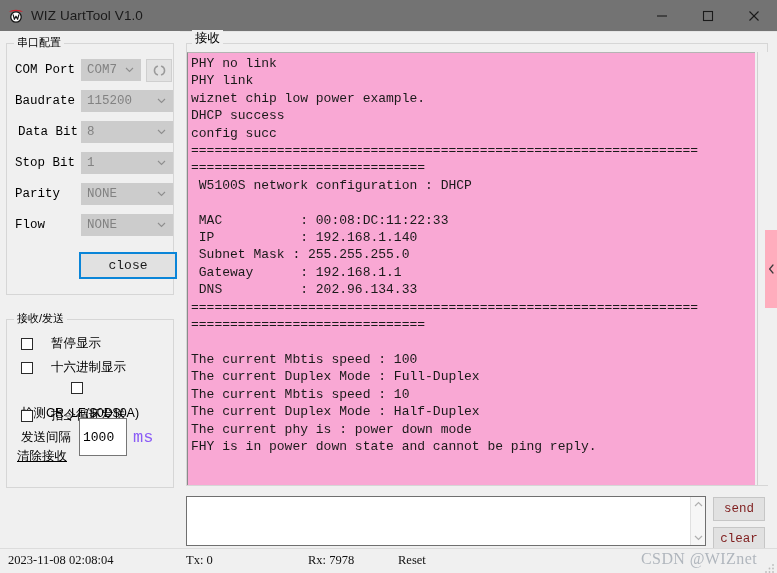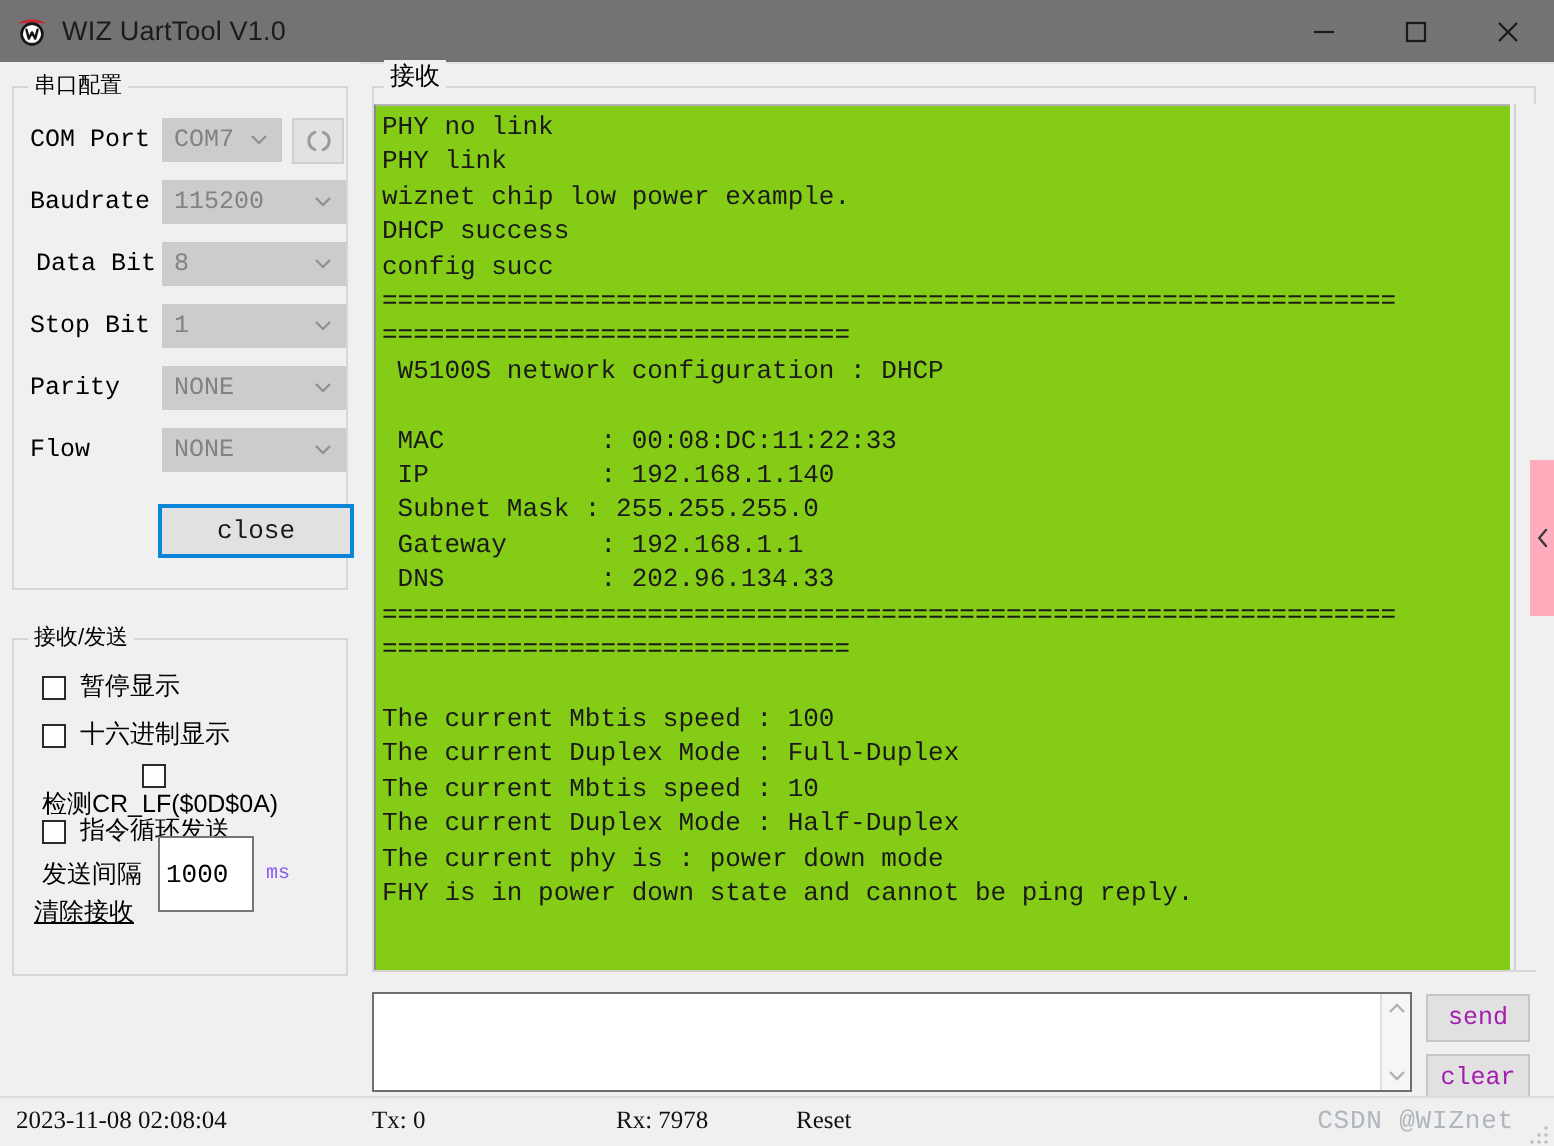--- a/index.html
+++ b/index.html
@@ -166,20 +166,21 @@
     box-sizing: border-box;
   }
 
   
   .cb-row {
     position: absolute;
     left: 14px;
     display: flex;
     align-items: center;
     height: 19px;
+    gap: 11px;
   }
   .cbox {
     width: 12px;
     height: 12px;
     border: 1px solid #2b2b2b;
     background: #ffffff;
     margin-right: 7px;
     flex: none;
     box-sizing: border-box;
   }
@@ -210,21 +211,21 @@
     border: 1px solid #767676;
     font-family: "Liberation Mono", monospace;
     font-size: 13px;
     color: #000;
     padding: 0 3px;
     box-sizing: border-box;
     line-height: 20px;
   }
   #interval-unit {
     font-family: "Liberation Mono", monospace;
-    font-size: 10px;
+    font-size: 17px;
     color: #8b5cf6;
     margin-left: 6px;
   }
   #clear-recv-link {
     position: absolute;
     left: 10px;
     top: 128px;
     font-size: 12.5px;
     color: #000;
     text-decoration: underline;
@@ -251,21 +252,21 @@
     color: #000;
     z-index: 3;
   }
 
   #terminal {
     position: absolute;
     left: 187px;
     top: 52px;
     width: 568px;
     height: 433px;
-    background: #84cc16;
+    background: #f9a8d4;
     border-left: 1px solid #8a8a8a;
     border-top: 1px solid #b4b4b4;
     overflow: hidden;
     box-sizing: border-box;
   }
   #term-lines {
     font-family: "Liberation Mono", monospace;
     font-size: 13px;
     line-height: 17.4px;
     color: #1a1a1a;
@@ -331,21 +332,21 @@
     left: 713px;
     width: 52px;
     height: 24px;
     background: #e1e1e1;
     border: 1px solid #c6c6c6;
     display: flex;
     align-items: center;
     justify-content: center;
     font-family: "Liberation Mono", monospace;
     font-size: 12.5px;
-    color: #a21caf;
+    color: #7f1d1d;
     box-sizing: border-box;
   }
   #send-btn  { top: 497px; }
   #clear-btn { top: 527px; }
 
   
   #statusbar {
     position: absolute;
     left: 0;
     bottom: 0;
@@ -364,22 +365,22 @@
   }
   #st-time  { left: 8px; }
   #st-tx    { left: 186px; }
   #st-rx    { left: 308px; }
   #st-reset { left: 398px; }
 
   #watermark {
     position: absolute;
     right: 20px;
     bottom: 5px;
-    font-family: Liberation Mono, monospace;
-    font-size: 13px;
+    font-family: Liberation Serif, serif;
+    font-size: 16px;
     color: #b0b6bd;
     letter-spacing: 0.4px;
   }
   #resize-grip {
     position: absolute;
     right: 2px;
     bottom: 2px;
     width: 12px;
     height: 12px;
   }

